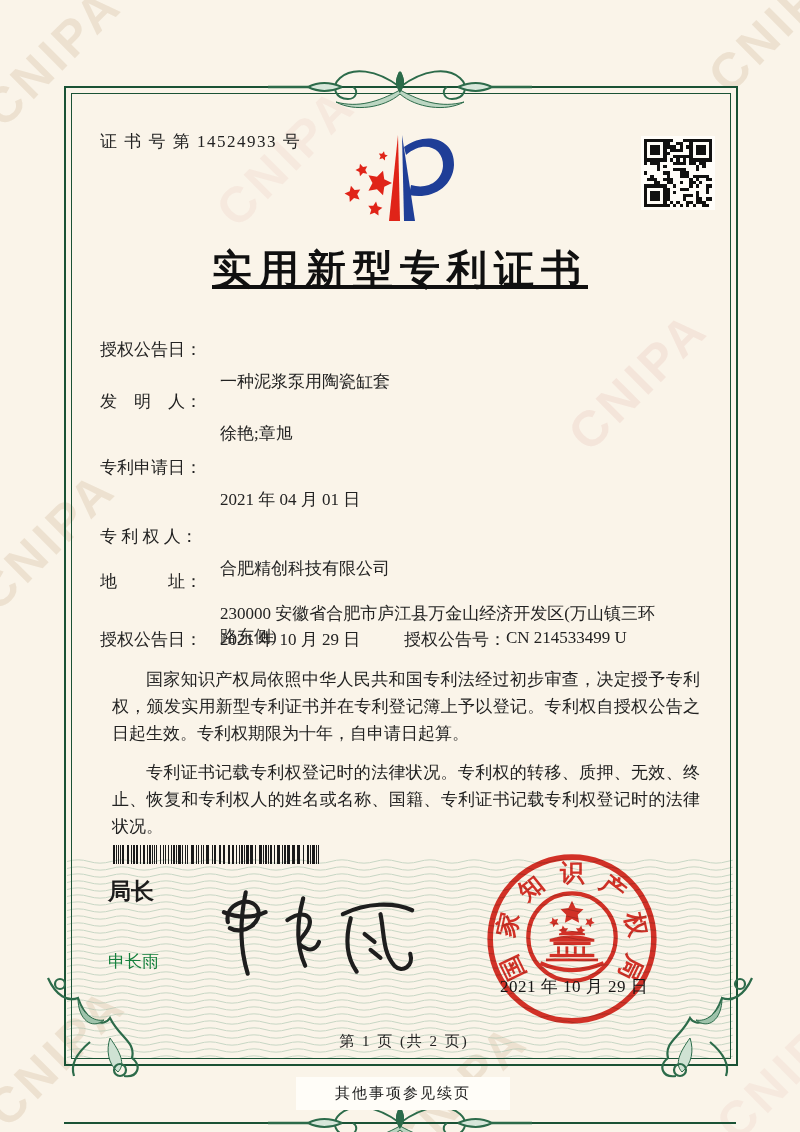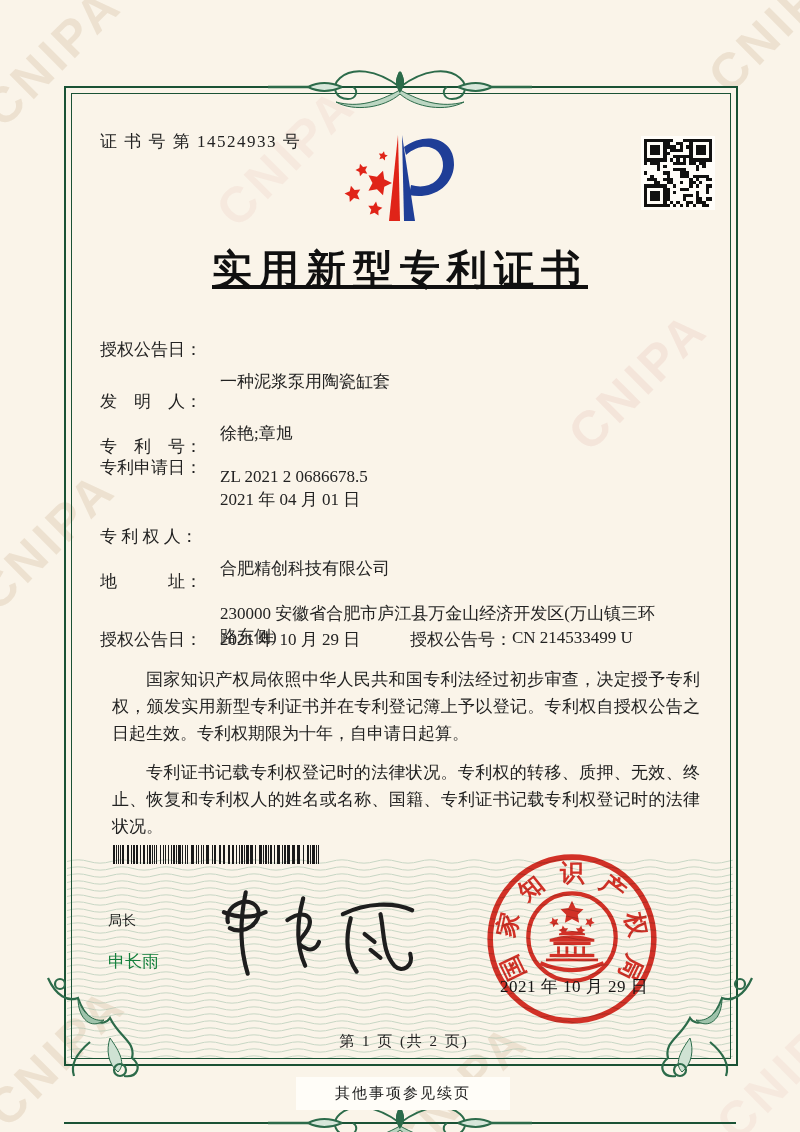--- a/index.html
+++ b/index.html
@@ -31,29 +31,29 @@
          letter-spacing:7px;color:#101010;z-index:5;text-decoration:underline;}
 
   
   .row{position:absolute;left:100px;width:616px;display:flex;font-size:17px;z-index:5;}
   .lab{flex:0 0 120px;white-space:pre;}
   .val{white-space:pre-wrap;margin-top:32px;}
   .val-wrap{max-width:444px;line-height:23px;}
   #row0{top:338px}#row1{top:390px}#row2{top:435px}#row3{top:456px}#row4{top:525px}#row5{top:570px}
   #rowg{top:628px}
   #rowg .gval{width:172px;white-space:pre;}
-  #rowg .glab2{margin-left:18px;white-space:pre;}
+  #rowg .glab2{margin-left:12px;white-space:pre;}
 
   
   #paras{left:100px;top:654px;width:612px;font-size:17px;line-height:27px;text-align:justify;z-index:5;}
   #paras p{margin:12px;text-indent:2em;}
 
   
   #barcode{left:113px;top:845px;z-index:5;}
-  #sig-title{left:108px;top:912px;font-family:"Liberation Sans",sans-serif;font-size:14px;color:#1c1c1c;z-index:5;}
+  #sig-title{left:108px;top:876px;font-family:"Liberation Sans",sans-serif;font-size:23px;color:#1c1c1c;z-index:5;font-weight:bold;}
   #sig-name{left:108px;top:950px;font-family:"Liberation Sans",sans-serif;font-size:17px;color:#15803d;z-index:5;}
   #autograph{left:216px;top:886px;z-index:5;}
   #sealsvg{left:479px;top:846px;z-index:6;mix-blend-mode:multiply;opacity:.95;}
   .seal-ch{font-size:26px;font-weight:700;fill:#d5281e;text-anchor:middle;dominant-baseline:central;
            font-family:"Liberation Serif",serif;}
   #seal-date{left:488px;top:975px;width:172px;text-align:center;font-size:17px;color:#151515;
              letter-spacing:.5px;z-index:7;}
   #pagefooter{left:68px;top:1032px;width:672px;text-align:center;font-size:15px;letter-spacing:2px;z-index:5;}
   #notebox{left:296px;top:1068px;width:214px;height:33px;background:#fffdf8;display:flex;
            align-items:center;justify-content:center;font-size:15px;letter-spacing:2px;z-index:5;margin-top:9px;}
@@ -369,24 +369,20 @@
   <div id="title" class="abs">实用新型专利证书</div>
 
   <div class="row" id="row0">
     <span class="lab">授权公告日：</span>
     <span class="val">一种泥浆泵用陶瓷缸套</span>
   </div>
   <div class="row" id="row1">
     <span class="lab">发　明　人：</span>
     <span class="val">徐艳;章旭</span>
   </div>
-  <div class="row" id="row2">
-    <span class="lab">专　利　号：</span>
-    <span class="val">ZL 2021 2 0686678.5</span>
-  </div>
   <div class="row" id="row3">
     <span class="lab">专利申请日：</span>
     <span class="val">2021 年 04 月 01 日</span>
   </div>
   <div class="row" id="row4">
     <span class="lab">专 利 权 人：</span>
     <span class="val">合肥精创科技有限公司</span>
   </div>
   <div class="row" id="row5">
     <span class="lab">地　　　址：</span>

